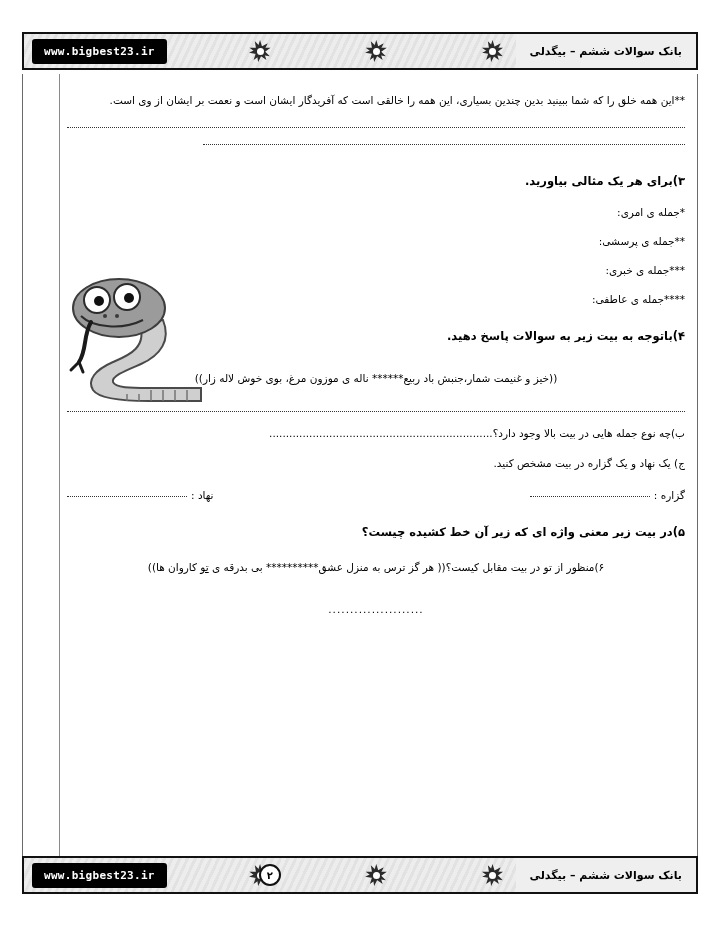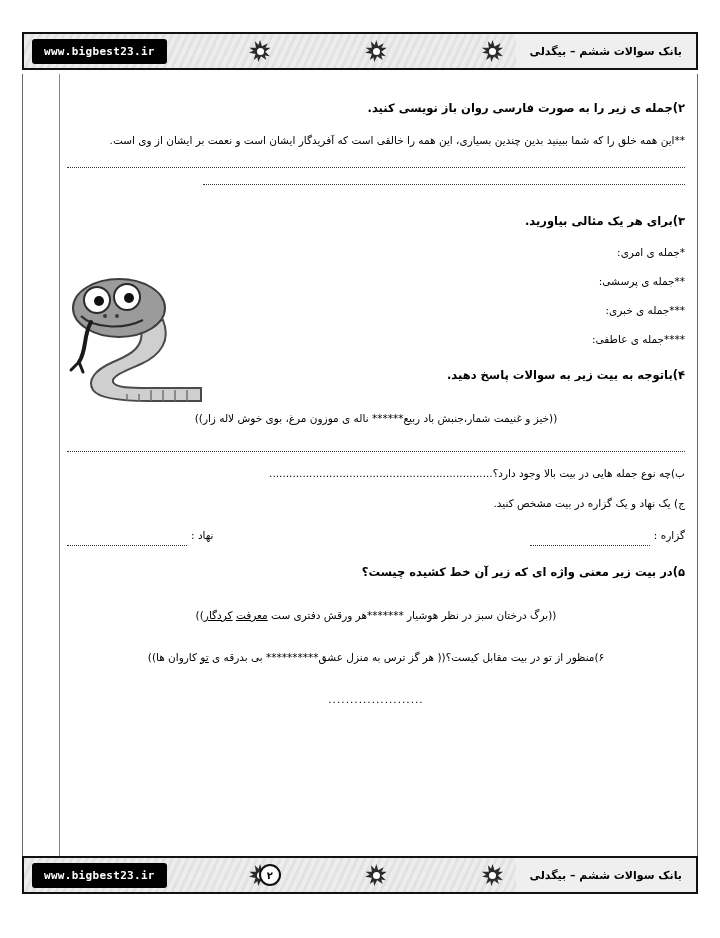--- a/index.html
+++ b/index.html
@@ -175,21 +175,21 @@
     margin: 12px 0;
   }
   .two-col {
     display: flex;
     justify-content: space-between;
     align-items: flex-end;
     font-size: 10.5px;
     margin: 12px 0 4px 0;
     gap: 10px;
   }
-  .two-col .cell { display: flex; align-items: flex-end; gap: 4px; white-space: nowrap; }
+  .two-col .cell { display: flex; align-items: flex-start; gap: 4px; white-space: nowrap; }
   .two-col .cell .fill { width: 120px; border-bottom: 1px dotted #333; height: 11px; }
   .snake-wrap {
     position: absolute;
     left: 8px;
     top: 196px;
     width: 200px;
     height: 140px;
   }
   .tail-dots {
     text-align: center;
@@ -248,21 +248,20 @@
           <path d="M48 92 L 40 100 M48 92 L 52 102" fill="none" stroke="#1a1a1a" stroke-width="3" stroke-linecap="round"></path>
 
           <circle cx="74" cy="46" r="2" fill="#3a3a3a"></circle>
           <circle cx="86" cy="46" r="2" fill="#3a3a3a"></circle>
         </g>
       </svg>
     </div>
 
     <div class="content">
 
-      <div class="q-head">۲)جمله ی زیر را به صورت  فارسی روان باز نویسی کنید.</div>
       <div class="para">**این همه خلق را  که شما ببینید بدین چندین بسیاری، این همه را خالقی است که آفریدگار ایشان است و نعمت بر ایشان از وی است.</div>
       <div class="dots-line"></div>
       <div class="dots-line short"></div>
 
       <div class="q-head" style="margin-top:26px">۳)برای هر یک مثالی بیاورید.</div>
       <div class="sub-item">*جمله ی امری:</div>
       <div class="sub-item">**جمله ی پرسشی:</div>
       <div class="sub-item">***جمله ی خبری:</div>
       <div class="sub-item">****جمله ی عاطفی:</div>
 
@@ -276,23 +275,20 @@
           <span>گزاره :</span>
           <span class="fill"></span>
         </div>
         <div class="cell">
           <span>نهاد :</span>
           <span class="fill"></span>
         </div>
       </div>
 
       <div class="q-head" style="margin-top:16px">۵)در بیت زیر معنی واژه ای که زیر آن خط کشیده چیست؟</div>
-      <div class="center-line">
-        <span>((برگ درختان سبز در نظر هوشیار *******هر ورقش دفتری ست </span><span class="underlined">معرفت</span><span> </span><span class="underlined">کردگار</span><span>))</span>
-      </div>
 
       <div class="center-line" style="margin-top:14px">
         <span>۶)منظور از تو در بیت مقابل کیست؟(( هر گز ترس به منزل عشق********** بی بدرقه ی </span><span class="underlined">تو</span><span> کاروان ها))</span>
       </div>
       <div class="tail-dots">......................</div>
 
     </div>
   </div>
 
   <div class="banner bottom">

